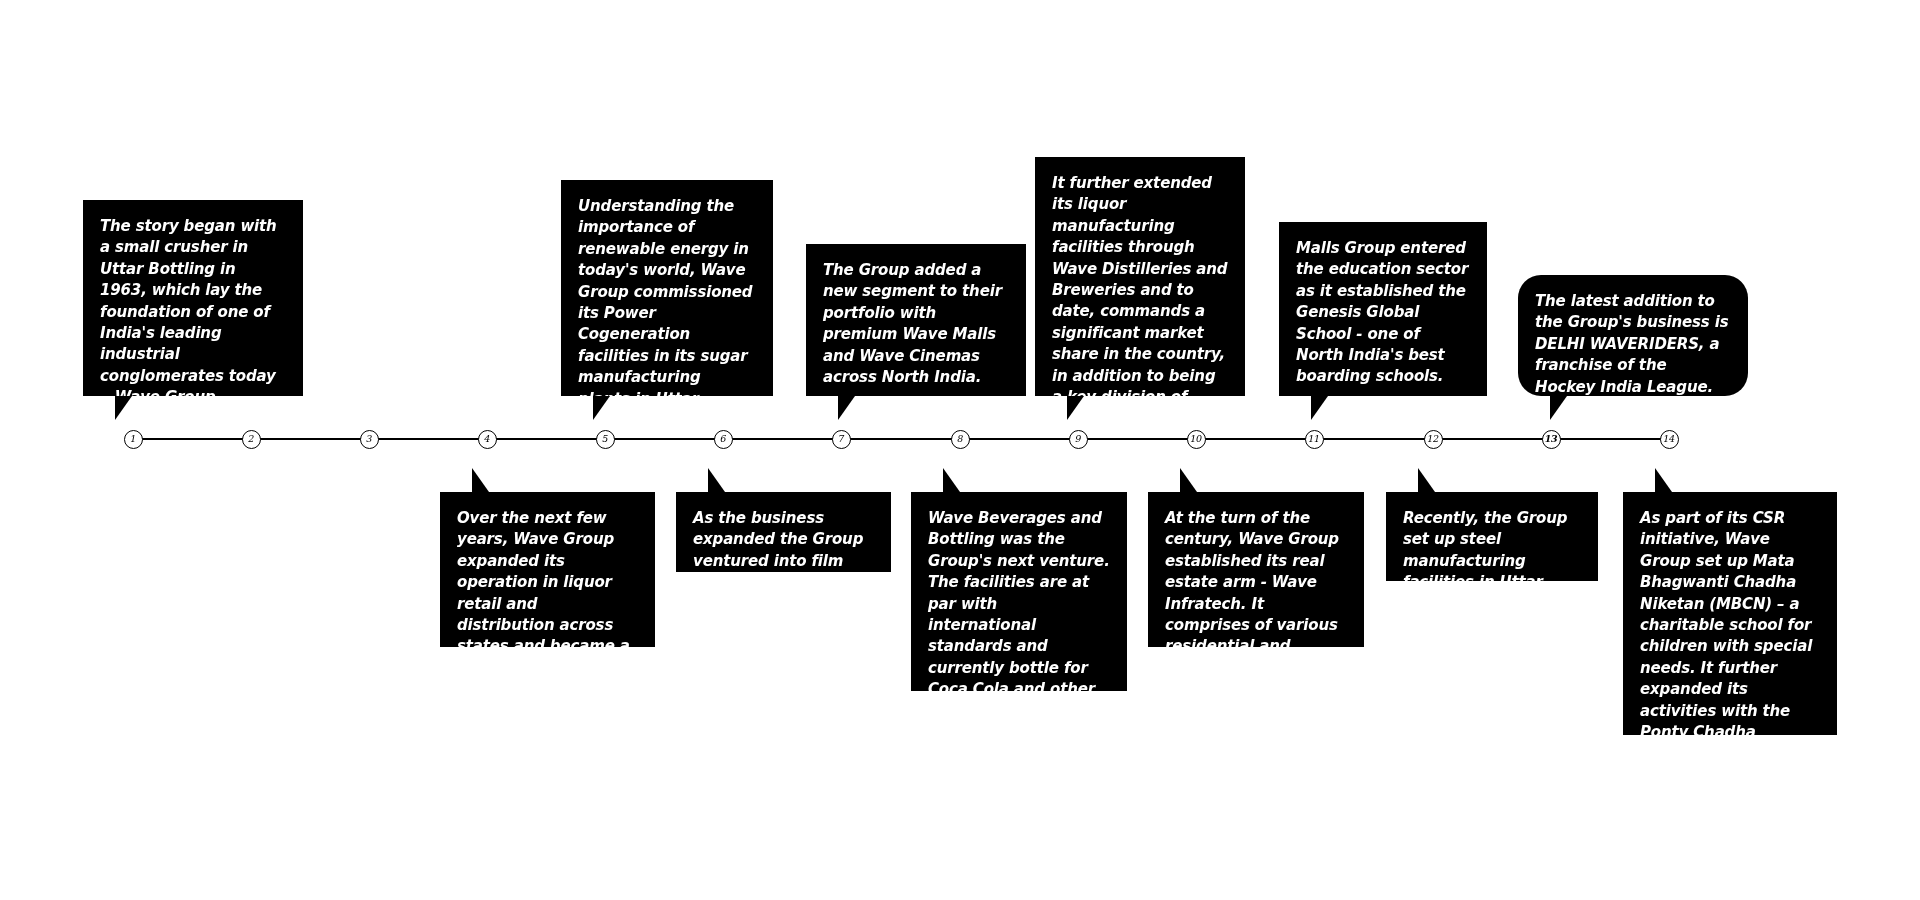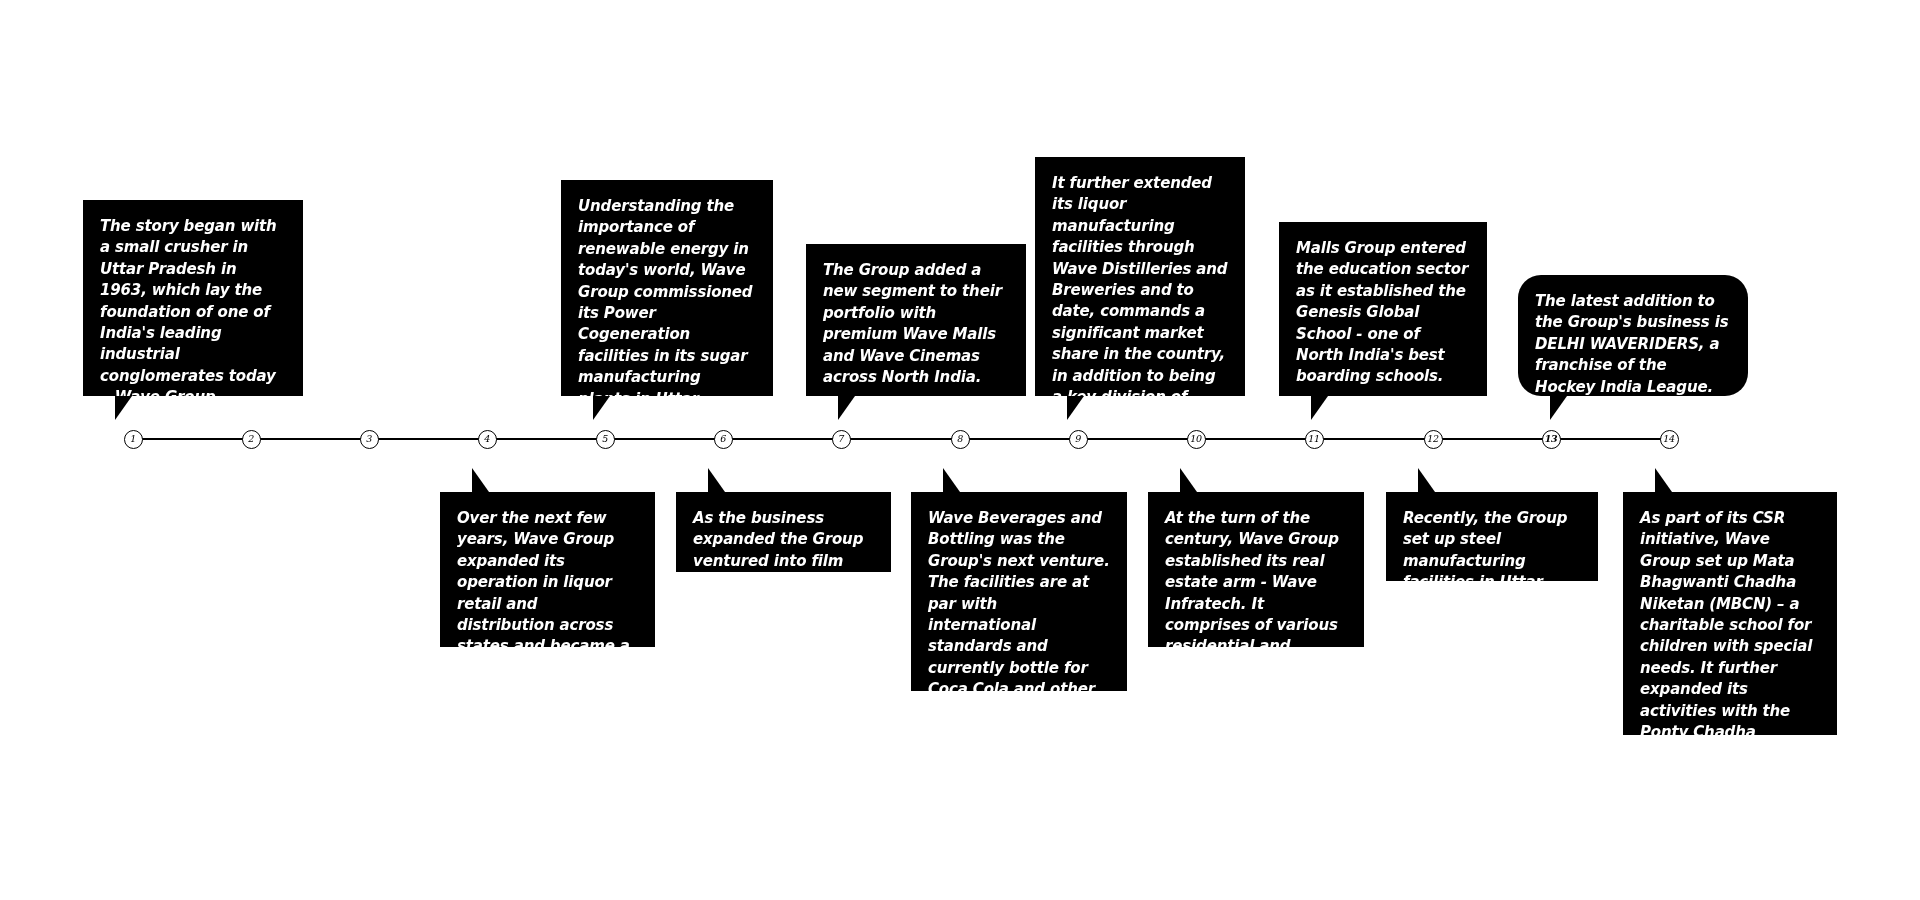--- a/index.html
+++ b/index.html
@@ -132,21 +132,21 @@
       <span>12</span>
     </div>
   <div class="node" style="left:1551px; top:439px;font-weight:bold;">
       <span>13</span>
     </div>
   <div class="node" style="left:1669px; top:439px;">
       <span>14</span>
     </div>
 
   <div class="callout" style="left:83px; top:200px; width:220px; height:196px;">
-    <div class="body">The story began with a small crusher in Uttar Pradesh in 1963, which lay the foundation of one of India's leading industrial conglomerates today—Wave Group.</div>
+    <div class="body">The story began with a small crusher in Uttar Bottling in 1963, which lay the foundation of one of India's leading industrial conglomerates today—Wave Group.</div>
     <div class="tail tail-down" style="left:32px; top:196px;"></div>
   </div>
 
 
   <div class="callout" style="left:561px; top:180px; width:212px; height:216px;">
     <div class="body">Understanding the importance of renewable energy in today's world, Wave Group commissioned its Power Cogeneration facilities in its sugar manufacturing plants in Uttar Pradesh and Punjab.</div>
     <div class="tail tail-down" style="left:32px; top:216px;"></div>
   </div>
 
   <div class="callout" style="left:806px; top:244px; width:220px; height:152px;">

